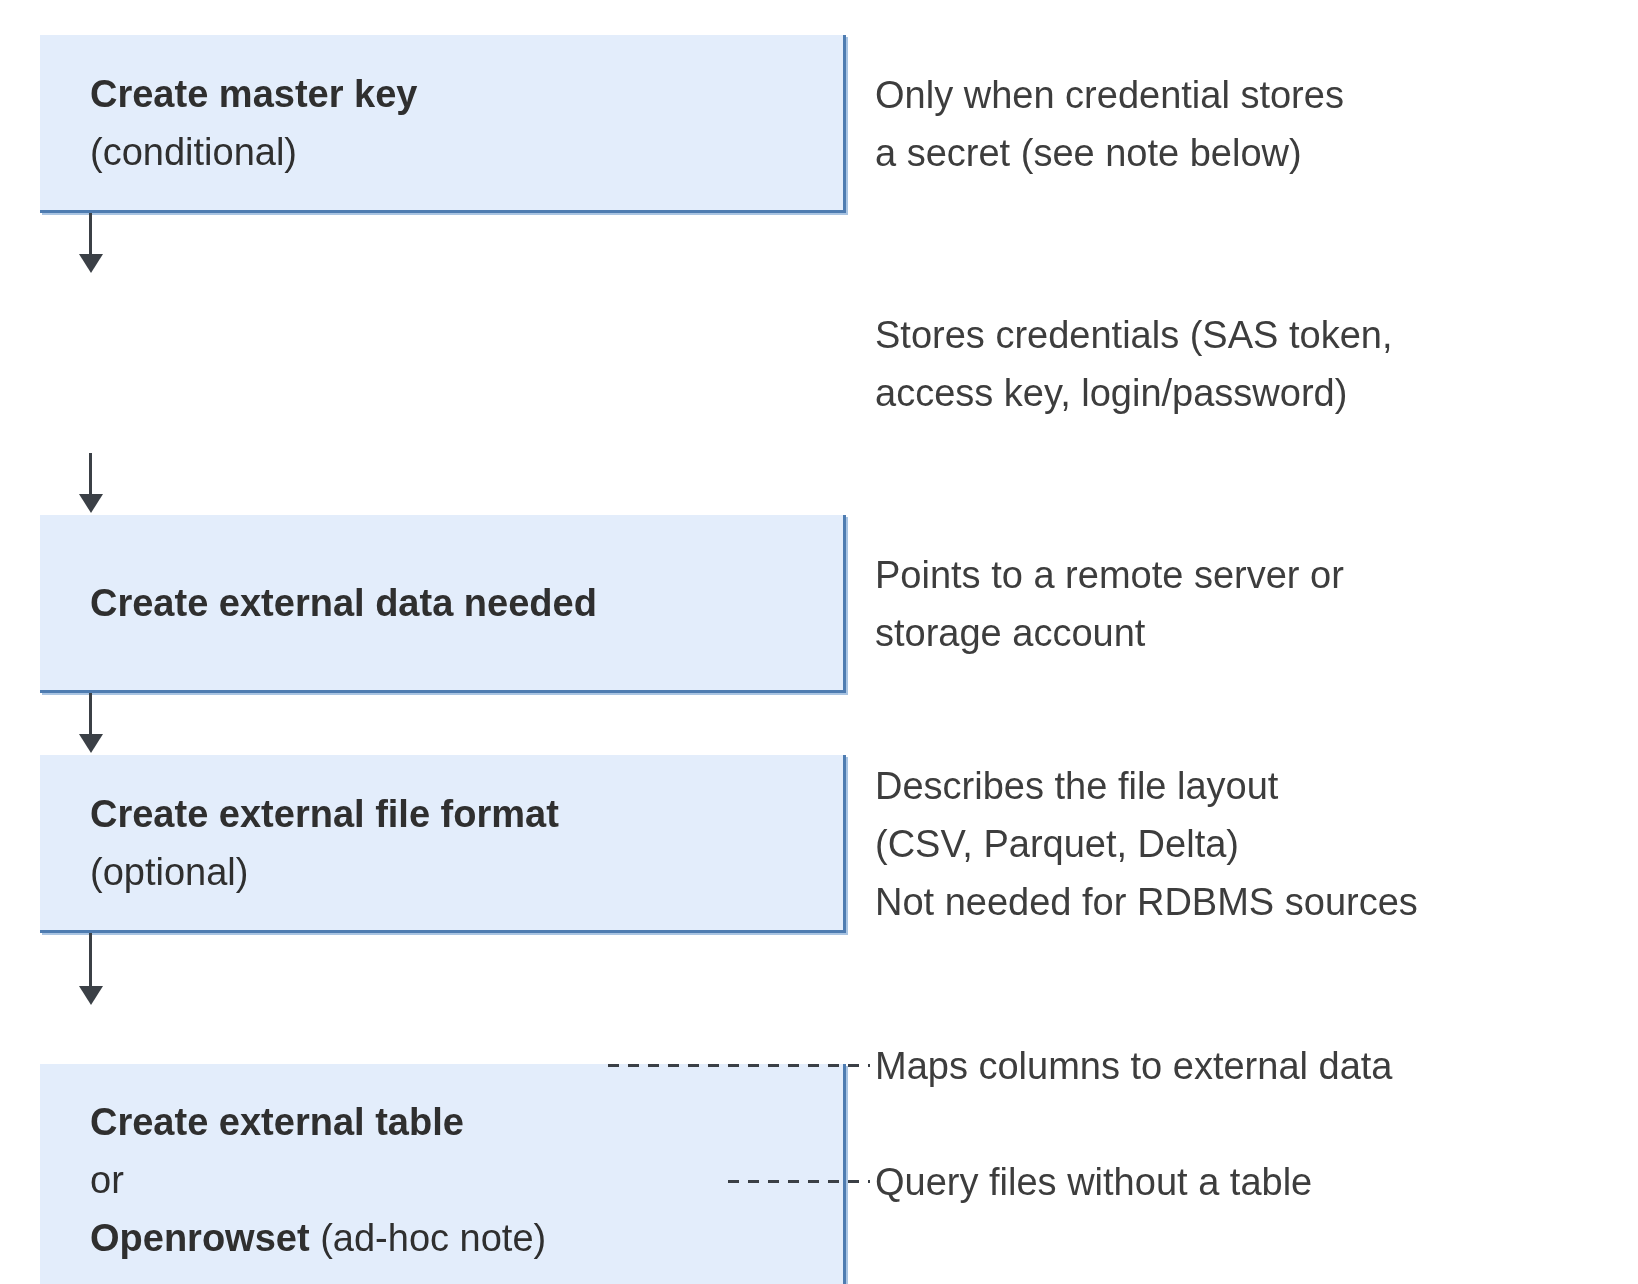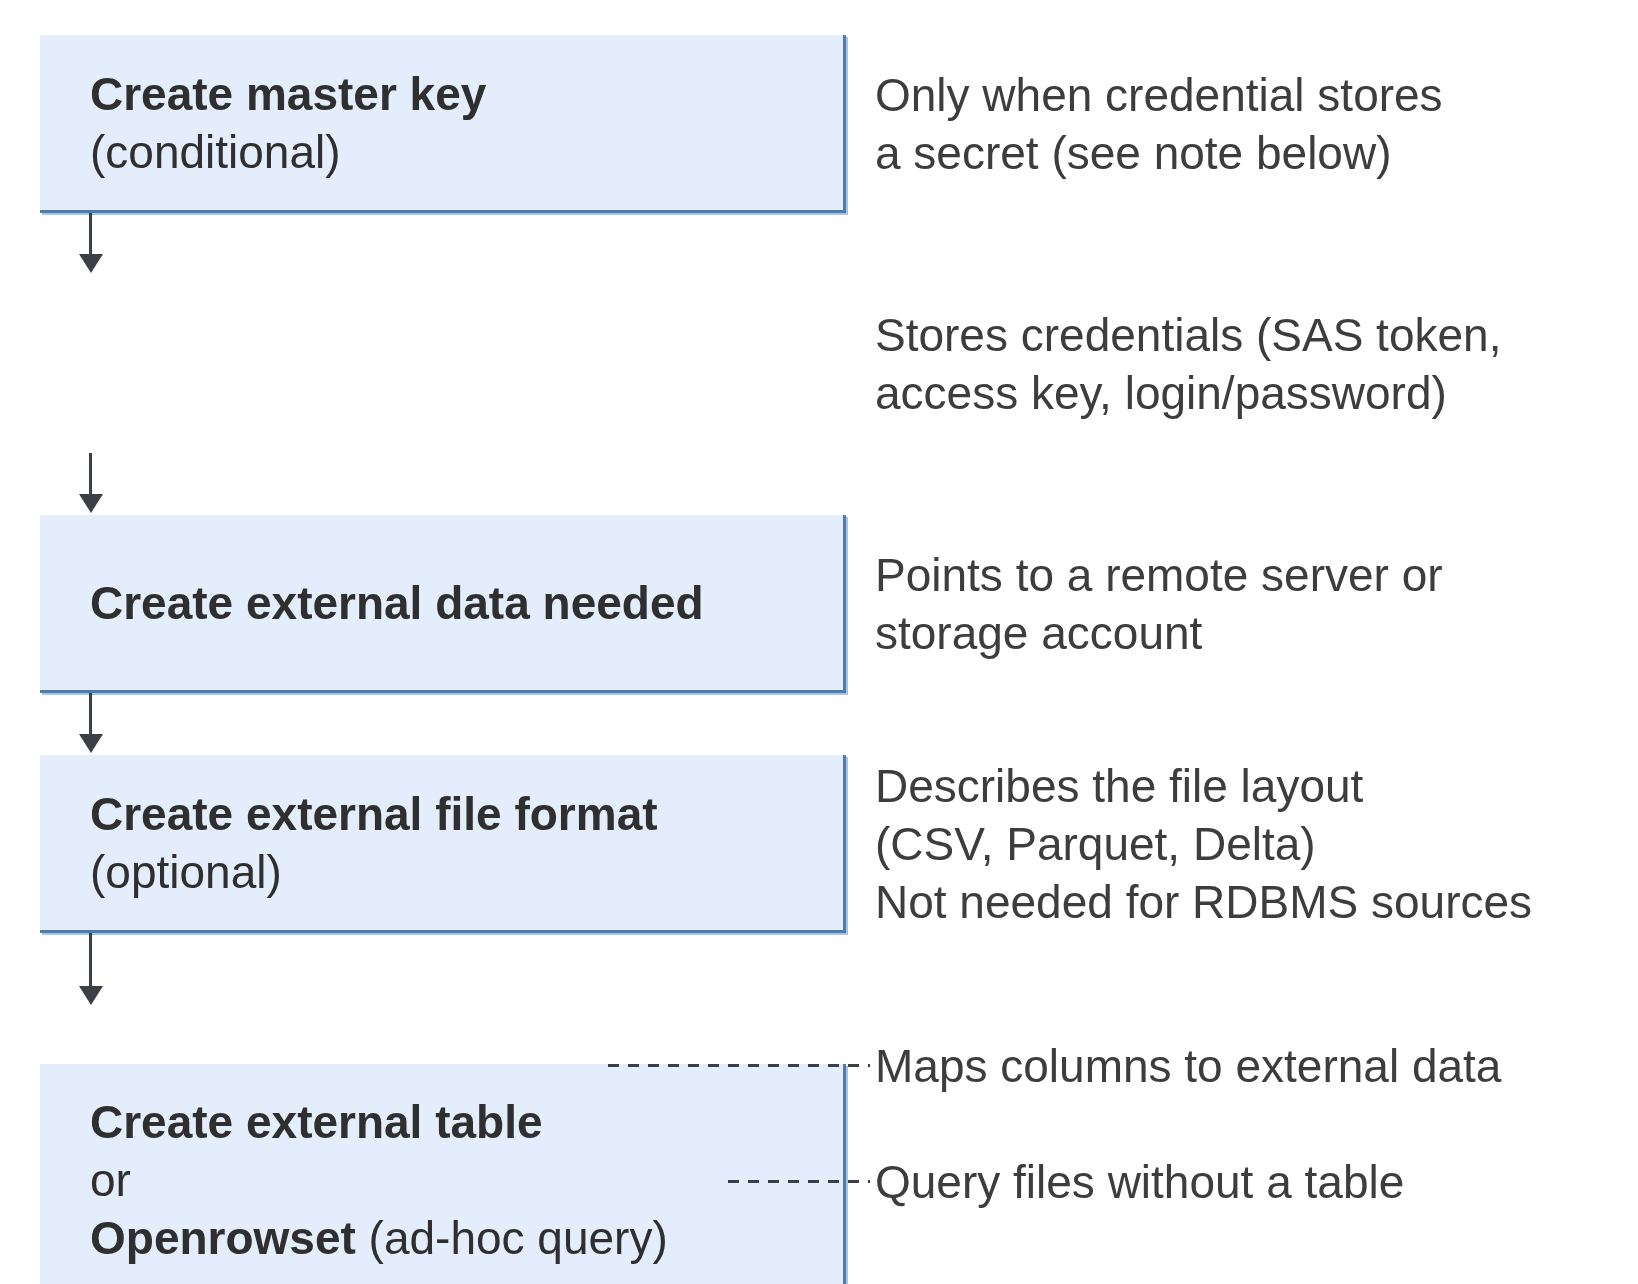--- a/index.html
+++ b/index.html
@@ -24,32 +24,32 @@
     position:absolute;
     left:40px;width:806px;
     background:var(--box-fill);
     border-right:3px solid var(--box-border);
     border-bottom:3px solid var(--box-border);
     box-shadow:2px 2px 0 var(--box-border-soft);
     display:flex;flex-direction:column;justify-content:center;
     padding-left:50px;padding-right:16px;
   }
   .box-line{
-    font-size:46px;line-height:58px;
+    font-size:38px;line-height:58px;
     color:var(--title-color);
     white-space:nowrap;
   }
   .bold{font-weight:700;}
   .note{
     position:absolute;
     left:875px;width:750px;
     display:flex;flex-direction:column;justify-content:center;
   }
   .note-line{
-    font-size:46px;line-height:58px;
+    font-size:38px;line-height:58px;
     color:var(--note-color);
     white-space:nowrap;
   }
   .arrow{
     position:absolute;left:79px;width:24px;
   }
   .arrow-line{
     position:absolute;left:10px;top:0;
     width:3px;height:calc(100% - 18px);
     background:var(--arrow-color);
@@ -103,21 +103,21 @@
   </div>
 
   <div class="arrow" style="top:933px;height:72px">
     <div class="arrow-line"></div>
     <div class="arrow-head"></div>
   </div>
 
   <div class="box" style="top:1064px;height:234px">
     <div class="box-line bold">Create external table</div>
     <div class="box-line">or</div>
-    <div class="box-line"><span class="bold">Openrowset</span><span> (ad-hoc query)</span></div>
+    <div class="box-line"><span class="bold">Openrowset</span><span> (ad-hoc note)</span></div>
   </div>
 
   <div class="dash-line" style="top:1064px;left:608px;width:262px"></div>
   <div class="dash-line" style="top:1180px;left:728px;width:142px"></div>
 
   <div class="note" style="top:35px;height:178px">
     <div class="note-line">Only when credential stores</div>
     <div class="note-line">a secret (see note below)</div>
   </div>
 

